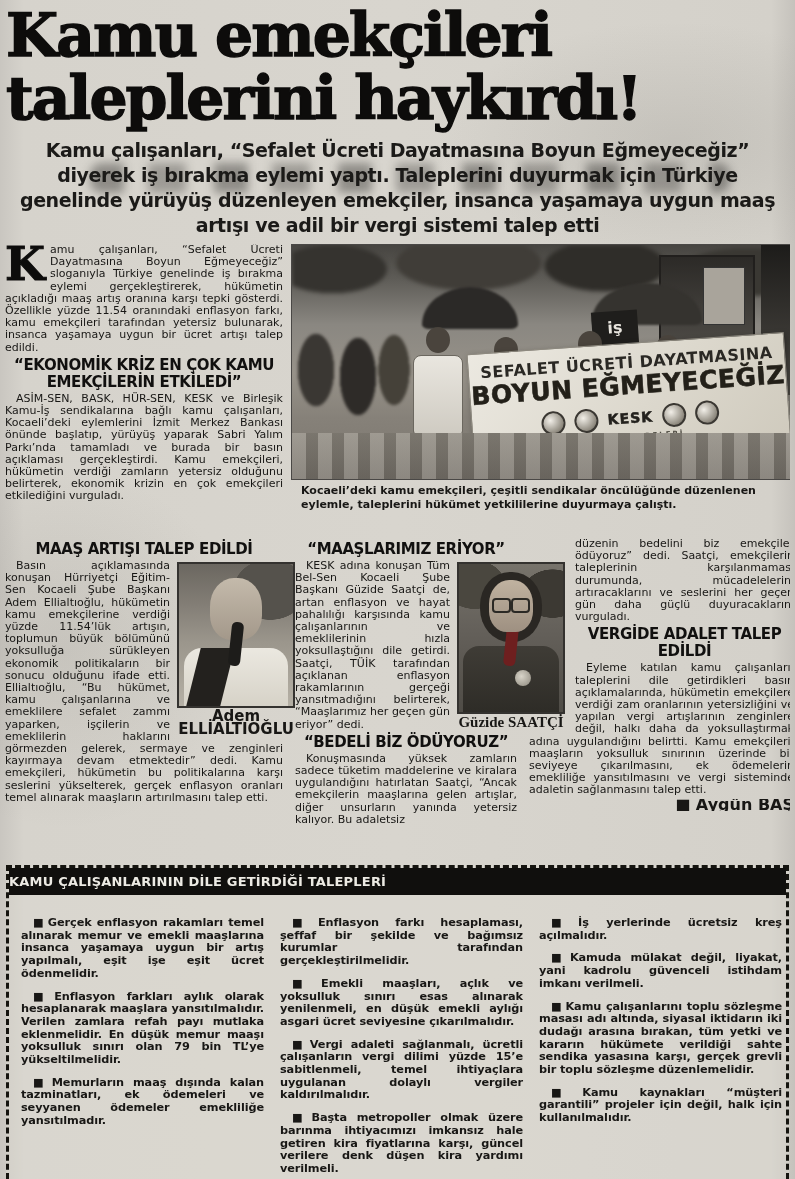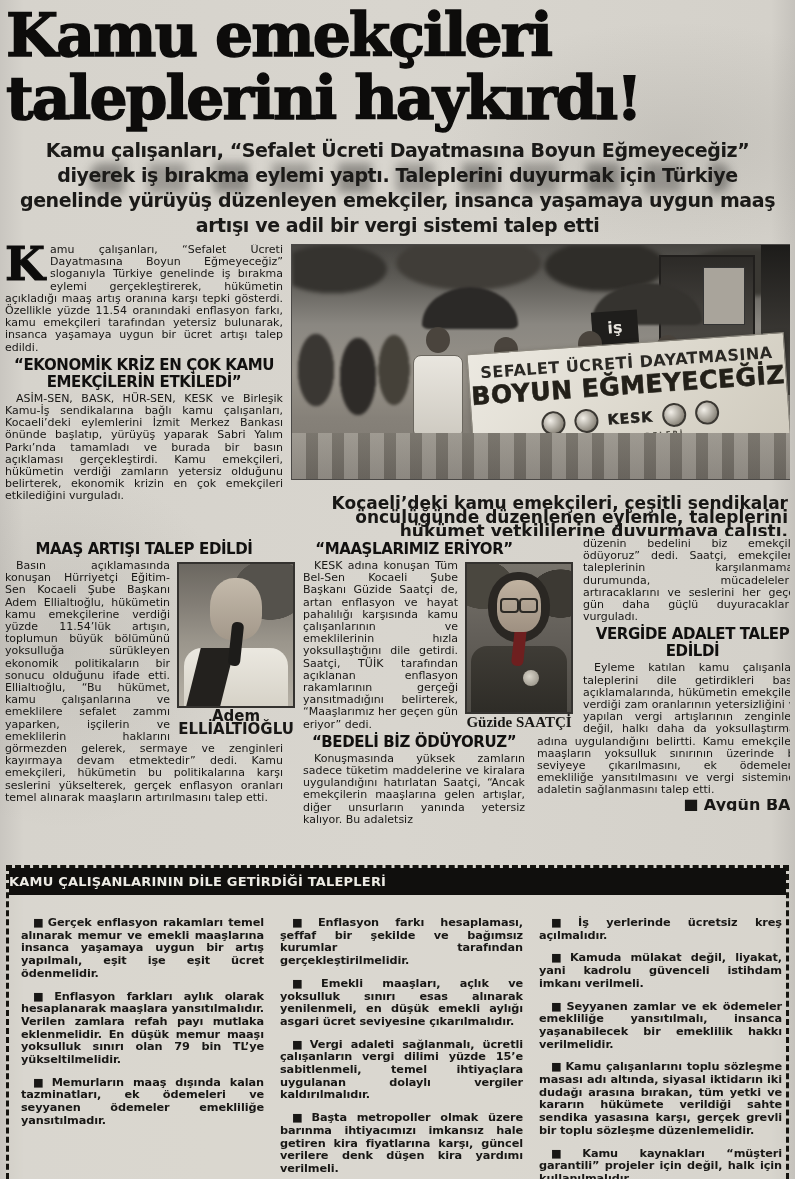--- a/index.html
+++ b/index.html
@@ -26,40 +26,40 @@
   }
   .smudge {
     position:absolute; left:90px; top:163px; width:640px; height:30px; z-index:1;
     background:repeating-linear-gradient(90deg, rgba(25,24,22,.38) 0 34px, transparent 34px 58px, rgba(25,24,22,.3) 58px 96px, transparent 96px 124px);
     filter:blur(5px); border-radius:12px;
   }
   
   .row1 { display:flex; margin:6px 5px 0; height:292px; overflow:hidden; gap:8px; }
   .lead-col { width:278px; flex:none; }
   .row2 { display:flex; margin:2px 5px 0; height:322px; overflow:hidden; gap:0; }
-  .c1 { width:278px; flex:none; margin-right:20px; }
+  .c1 { width:278px; flex:none; margin-right:12px; }
   .c2 { width:222px; flex:none; margin-right:12px; }
   .c3 { width:265px; flex:none; }
   .body-p { margin:0 0 2px; font-size:11px; line-height:12.2px; text-align:justify; text-indent:11px; }
   .body-p.noindent { text-indent:0; }
   h2.sec {
     margin:3px 0 2px; text-align:center;
     font-size:15px; line-height:17px; font-weight:bold; letter-spacing:-0.4px; color:#11100f;
   }
   .dropcap {
     float:left; font-family:"DejaVu Serif","Liberation Serif",serif; font-weight:bold;
     font-size:46px; line-height:36px; padding:2px 5px 0 0; color:#0d0c0b; -webkit-text-stroke:1px #0d0c0b;
   }
   .lead-p { text-indent:0; }
   
   figure { margin:0; }
   .main-photo { width:507px; flex:none; }
   .photo-frame { position:relative; width:505px; height:234px; border:1px solid #4a4846; overflow:hidden;
     background:linear-gradient(180deg,#474541 0%,#5d5b56 14%,#8a8781 34%,#979289 55%,#868179 74%,#7b766e 100%); }
-  .ph-caption { margin:16px 10px 0; text-align:right; font-weight:bold; font-size:17px; line-height:14px; }
+  .ph-caption { margin:4px 10px 0; text-align:left; font-weight:bold; font-size:11px; line-height:14px; }
   .trees { position:absolute; left:0; top:0; width:100%; height:60px;
     background:
       radial-gradient(ellipse 90px 40px at 8% 40%, #35332f 0 60%, transparent 61%),
       radial-gradient(ellipse 120px 45px at 35% 30%, #403d38 0 60%, transparent 61%),
       radial-gradient(ellipse 100px 42px at 62% 35%, #2f2d29 0 60%, transparent 61%),
       radial-gradient(ellipse 110px 40px at 90% 45%, #3a3833 0 60%, transparent 61%);
     filter:blur(2px); }
   .kiosk { position:absolute; right:42px; top:10px; width:92px; height:110px; background:linear-gradient(180deg,#2c2a27,#55524d); border:2px solid #211f1d; }
   .kiosk-poster { position:absolute; right:52px; top:22px; width:40px; height:56px; background:#a9a49b; border:1px solid #333; }
   .shop { position:absolute; right:0; top:0; width:36px; height:150px; background:linear-gradient(180deg,#1d1c1a,#4d4a45); }
@@ -256,20 +256,19 @@
       <div class="d-col">
         <p class="demand"><span class="sq">■</span><span>Enflasyon farkı hesaplaması, şeffaf bir şekilde ve bağımsız kurumlar tarafından gerçekleştirilmelidir.</span></p>
         <p class="demand"><span class="sq">■</span><span>Emekli maaşları, açlık ve yoksulluk sınırı esas alınarak yenilenmeli, en düşük emekli aylığı asgari ücret seviyesine çıkarılmalıdır.</span></p>
         <p class="demand"><span class="sq">■</span><span>Vergi adaleti sağlanmalı, ücretli çalışanların vergi dilimi yüzde 15’e sabitlenmeli, temel ihtiyaçlara uygulanan dolaylı vergiler kaldırılmalıdır.</span></p>
         <p class="demand"><span class="sq">■</span><span>Başta metropoller olmak üzere barınma ihtiyacımızı imkansız hale getiren kira fiyatlarına karşı, güncel verilere denk düşen kira yardımı verilmeli.</span></p>
         <p class="demand"><span class="sq">■</span><span>Asgari ücret, insan onuruna yaraşır bir ücret düzeyine çıkartılmalıdır.</span></p>
       </div>
       <div class="d-col">
         <p class="demand"><span class="sq">■</span><span>İş yerlerinde ücretsiz kreş açılmalıdır.</span></p>
         <p class="demand"><span class="sq">■</span><span>Kamuda mülakat değil, liyakat, yani kadrolu güvenceli istihdam imkanı verilmeli.</span></p>
-        <p class="demand"><span class="sq">■</span><span>Seyyanen zamlar ve ek ödemeler emekliliğe yansıtılmalı, insanca yaşanabilecek bir emeklilik hakkı verilmelidir.</span></p>
         <p class="demand"><span class="sq">■</span><span>Kamu çalışanlarını toplu sözleşme masası adı altında, siyasal iktidarın iki dudağı arasına bırakan, tüm yetki ve kararın hükümete verildiği sahte sendika yasasına karşı, gerçek grevli bir toplu sözleşme düzenlemelidir.</span></p>
         <p class="demand"><span class="sq">■</span><span>Kamu kaynakları “müşteri garantili” projeler için değil, halk için kullanılmalıdır.</span></p>
       </div>
     </div>
   </section>
 
 </div>
 
 </body></html>

